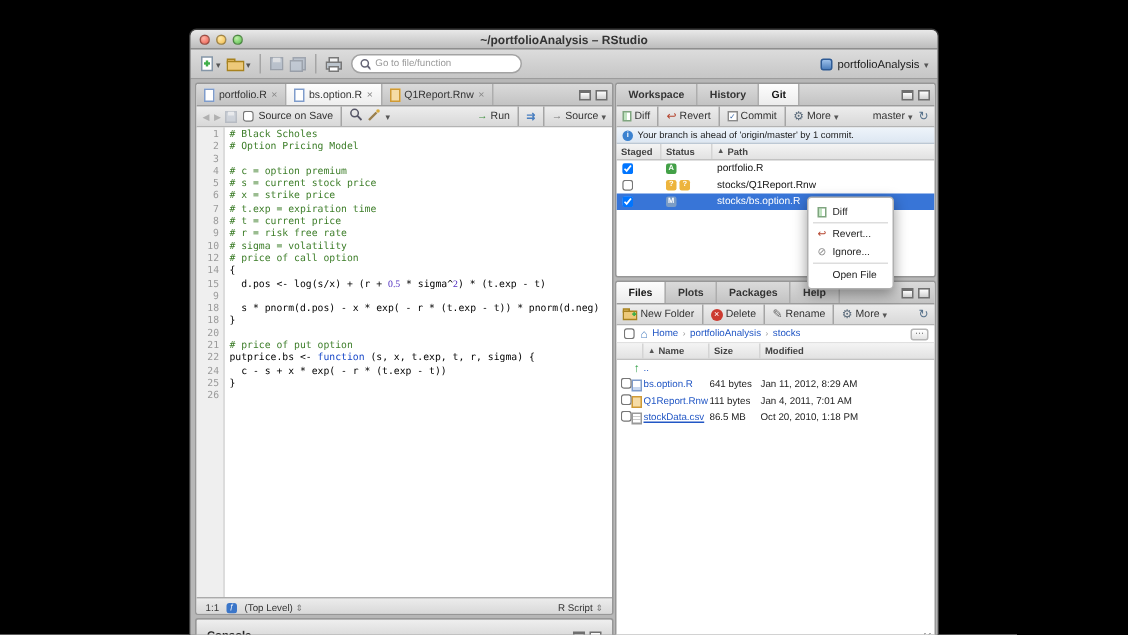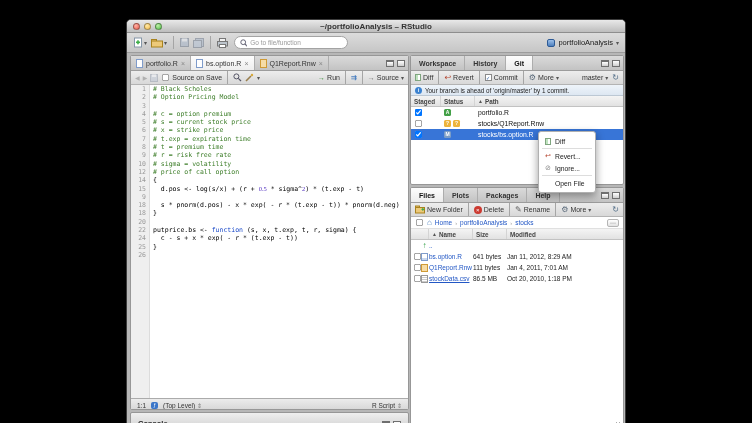--- a/index.html
+++ b/index.html
@@ -304,21 +304,21 @@
           <div class="code-line">
             <span class="gutter">6</span>
             <span class="code-text"><span class="com"># x = strike price</span></span>
           </div>
           <div class="code-line">
             <span class="gutter">7</span>
             <span class="code-text"><span class="com"># t.exp = expiration time</span></span>
           </div>
           <div class="code-line">
             <span class="gutter">8</span>
-            <span class="code-text"><span class="com"># t = premium time</span></span>
+            <span class="code-text"><span class="com"># t = current price</span></span>
           </div>
           <div class="code-line">
             <span class="gutter">9</span>
             <span class="code-text"><span class="com"># r = risk free rate</span></span>
           </div>
           <div class="code-line">
             <span class="gutter">10</span>
             <span class="code-text"><span class="com"># sigma = volatility</span></span>
           </div>
           <div class="code-line">
@@ -340,20 +340,24 @@
             <span class="gutter">18</span>
             <span class="code-text"><span>  s * pnorm(d.pos) - x * exp( - r * (t.exp - t)) * pnorm(d.neg)</span></span>
           </div>
           <div class="code-line">
             <span class="gutter">18</span>
             <span class="code-text"><span>}</span></span>
           </div>
           <div class="code-line">
             <span class="gutter">20</span>
             <span class="code-text"></span>
+          </div>
+          <div class="code-line">
+            <span class="gutter">21</span>
+            <span class="code-text"><span class="com"># price of put option</span></span>
           </div>
           <div class="code-line">
             <span class="gutter">22</span>
             <span class="code-text"><span>putprice.bs &lt;- </span><span class="kw">function</span><span> (s, x, t.exp, t, r, sigma) {</span></span>
           </div>
           <div class="code-line">
             <span class="gutter">24</span>
             <span class="code-text"><span>  c - s + x * exp( - r * (t.exp - t))</span></span>
           </div>
           <div class="code-line">

